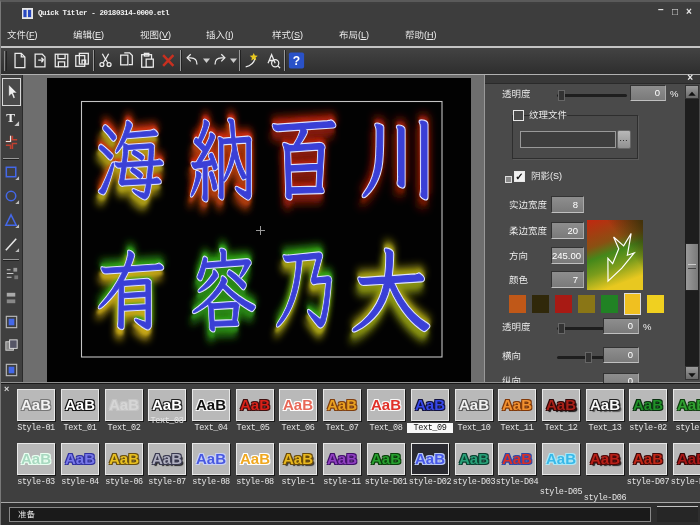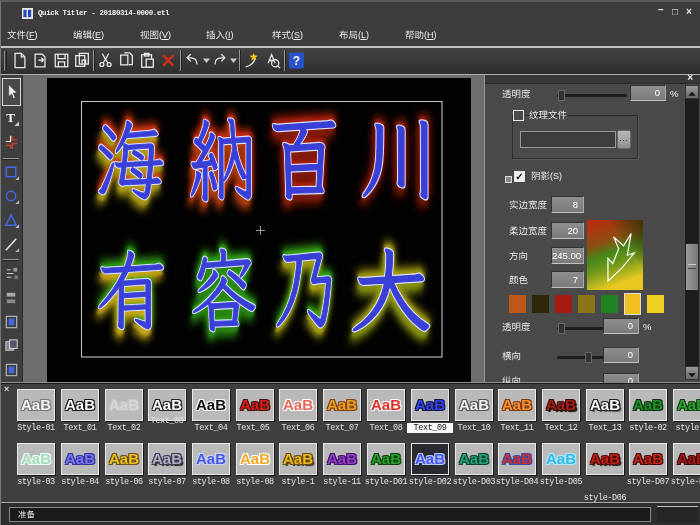--- a/index.html
+++ b/index.html
@@ -543,21 +543,21 @@
         <div class="aab" style="color:#28a078;text-shadow:-1px -1px 0 #0a4030,1px -1px 0 #0a4030,-1px 1px 0 #0a4030,1px 1px 0 #0a4030">AaB</div>
       </div>
       <div class="thl" style="left:450px;top:93px">style-D03</div>
       <div class="th" style="left:497px;top:59px;background:#b9b9b9">
         <div class="aab" style="color:#d83028;text-shadow:-1px -1px 0 #3048a8,1px -1px 0 #3048a8,-1px 1px 0 #3048a8,1px 1px 0 #3048a8">AaB</div>
       </div>
       <div class="thl" style="left:493px;top:93px">style-D04</div>
       <div class="th" style="left:541px;top:59px;background:#b9b9b9">
         <div class="aab" style="color:#38b8e8;text-shadow:-1px -1px 0 #a8e8f8,1px -1px 0 #a8e8f8,-1px 1px 0 #a8e8f8,1px 1px 0 #a8e8f8">AaB</div>
       </div>
-      <div class="thl" style="left:537px;top:93px">style-D05</div>
+      <div class="thl" style="left:537px;top:103px">style-D05</div>
       <div class="th" style="left:585px;top:59px;background:#b9b9b9">
         <div class="aab" style="color:#b82018;text-shadow:-1px -1px 0 #500808,1px -1px 0 #500808,-1px 1px 0 #500808,1px 1px 0 #500808,2px 2px 1px #222">AaB</div>
       </div>
       <div class="thl" style="left:581px;top:109px">style-D06</div>
       <div class="th" style="left:628px;top:59px;background:#b9b9b9">
         <div class="aab" style="color:#c02818;text-shadow:-1px -1px 0 #400808,1px -1px 0 #400808,-1px 1px 0 #400808,1px 1px 0 #400808">AaB</div>
       </div>
       <div class="thl" style="left:624px;top:93px">style-D07</div>
       <div class="th" style="left:672px;top:59px;background:#b9b9b9">
         <div class="aab" style="color:#a81818;text-shadow:-1px -1px 0 #380808,1px -1px 0 #380808,-1px 1px 0 #380808,1px 1px 0 #380808">AaB</div>

